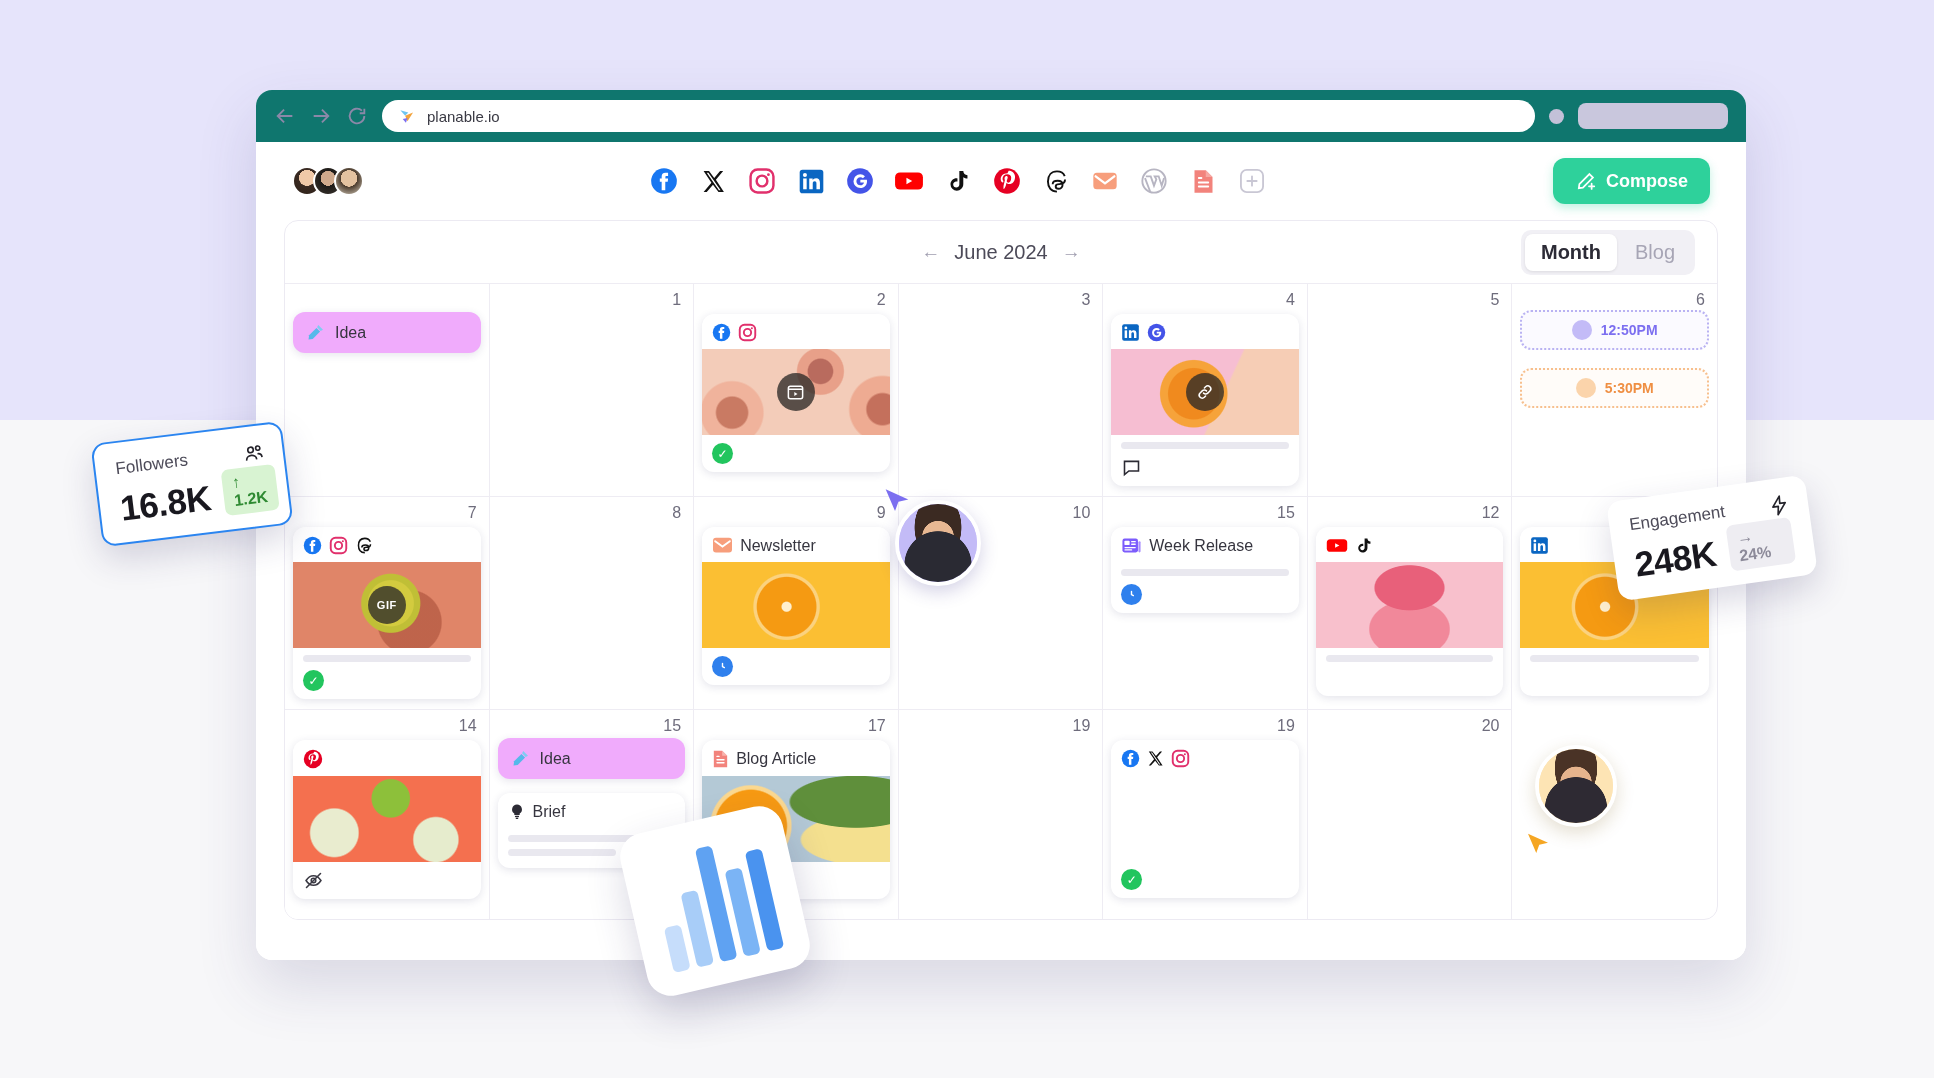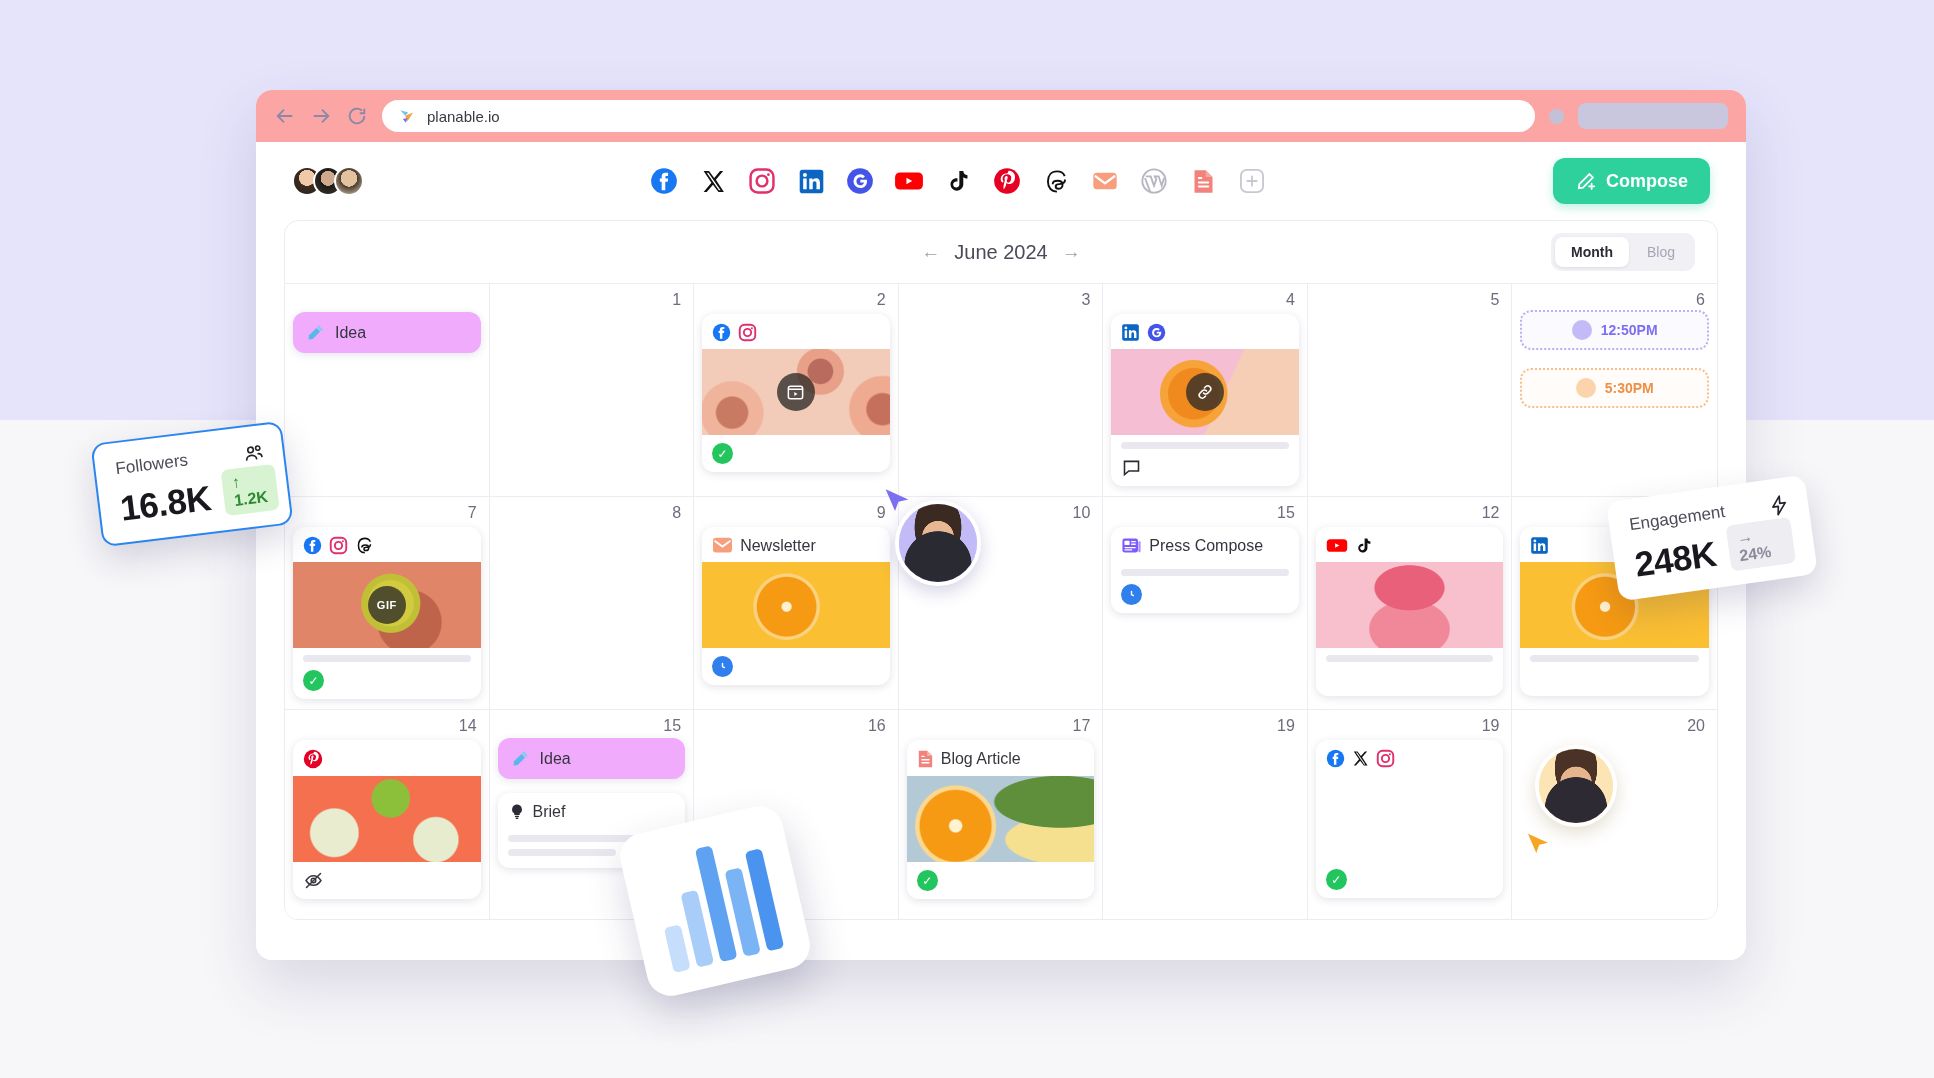--- a/index.html
+++ b/index.html
@@ -20,21 +20,21 @@
   }
 
   
   #browser {
     position: absolute; left: 256px; top: 90px; width: 1490px; height: 870px;
     background: #ffffff; border-radius: 16px;
     box-shadow: 0 26px 60px rgba(60,55,120,.16);
     overflow: hidden;
   }
   #browser-chrome {
-    height: 52px; background: #fca5a5; display: flex; align-items: center;
+    height: 52px; background: #0f766e; display: flex; align-items: center;
     padding: 8px 18px; gap: 14px;
   }
   .nav-ico { width: 22px; height: 22px; color: #8b88a8; flex: none; }
   .url-bar {
     flex: 1; height: 32px; background: #ffffff; border-radius: 16px;
     display: flex; align-items: center; gap: 10px; padding: 0 16px;
     font-size: 15px; color: #3a3a44;
   }
   .chrome-dot { width: 15px; height: 15px; border-radius: 50%; background: #c3c1d8; flex:none; }
   .chrome-tabstub { width: 150px; height: 26px; border-radius: 8px; background: #c9c7dd; flex:none; }
@@ -78,21 +78,21 @@
   #month-nav {
     position: absolute; left: 0; right: 0; display: flex; justify-content: center;
     align-items: center; gap: 14px; font-size: 20px; color: #4c4a58;
   }
   .arrow-btn { color: #9e9cae; font-size: 19px; cursor: pointer; }
   #view-toggle {
     margin-left: auto; background: #f1f0f5; border-radius: 10px; padding: 4px;
     display: flex; gap: 2px; position: relative; z-index: 2;
   }
   .view-opt {
-    padding: 7px 16px; border-radius: 8px; font-size: 14px; color: #a7a5b5; cursor: pointer;
+    padding: 7px 16px; border-radius: 8px; font-size: 20px; color: #a7a5b5; cursor: pointer;
   }
   .view-opt.active { background: #fff; color: #2c2b36; font-weight: bold; box-shadow: 0 1px 3px rgba(0,0,0,.09); }
 
   #grid { display: grid; grid-template-columns: repeat(7, 1fr); }
   .cell {
     border-top: 1px solid #eeecf3; border-right: 1px solid #eeecf3;
     height: 213px; padding: 8px; position: relative; background: #fff;
   }
   .cell:nth-child(7n) { border-right: none; }
   .daynum {
@@ -546,21 +546,21 @@
             <div class="card-ico-row">
               <svg width="21" height="19" viewBox="0 0 24 22">
                   <rect x="1.5" y="3" width="18" height="16" rx="2.5" fill="#7C5CFC"></rect>
                   <rect x="3.8" y="5.5" width="6" height="5" rx="1" fill="#fff"></rect>
                   <rect x="11.5" y="5.8" width="5.5" height="1.5" rx=".7" fill="#fff"></rect>
                   <rect x="11.5" y="8.8" width="5.5" height="1.5" rx=".7" fill="#fff"></rect>
                   <rect x="3.8" y="12.6" width="13.2" height="1.5" rx=".7" fill="#fff"></rect>
                   <rect x="3.8" y="15.3" width="9" height="1.5" rx=".7" fill="#fff"></rect>
                   <rect x="20" y="6" width="2.5" height="13" rx="1.2" fill="#a98ffd"></rect>
                 </svg>
-              <span class="card-title">Press Compose</span>
+              <span class="card-title">Week Release</span>
             </div>
             <div class="line"></div>
             <div class="card-foot">
               <div class="dot-clock">
                 <svg width="13" height="13" viewBox="0 0 24 24" fill="none" stroke="#fff" stroke-width="2.6" stroke-linecap="round">
                     <path d="M12 6.5V12l3.5 2"></path>
                   </svg>
               </div>
             </div>
           </div>
@@ -637,23 +637,20 @@
                   <rect x="9.2" y="17.8" width="5.6" height="1.8" rx=".9" fill="#2c2b35"></rect>
                   <rect x="10.2" y="20.3" width="3.6" height="1.6" rx=".8" fill="#2c2b35"></rect>
                 </svg>
               <span class="card-title">Brief</span>
             </div>
             <div class="line"></div>
             <div class="line" style="width:58%;margin-bottom:12px;"></div>
           </div>
         </div>
 
-        <div class="cell">
-          <span class="daynum">16</span>
-        </div>
 
         <div class="cell">
           <span class="daynum">17</span>
           <div class="card">
             <div class="card-ico-row">
               <svg width="17" height="20" viewBox="0 0 20 24">
                   <path d="M2 2h10l6 6v14H2z" fill="#F2837C"></path>
                   <path d="M12 2l6 6h-6z" fill="#f8b4ae"></path>
                   <rect x="5" y="12" width="10" height="1.7" rx=".8" fill="#fff"></rect>
                   <rect x="5" y="15.6" width="10" height="1.7" rx=".8" fill="#fff"></rect>

